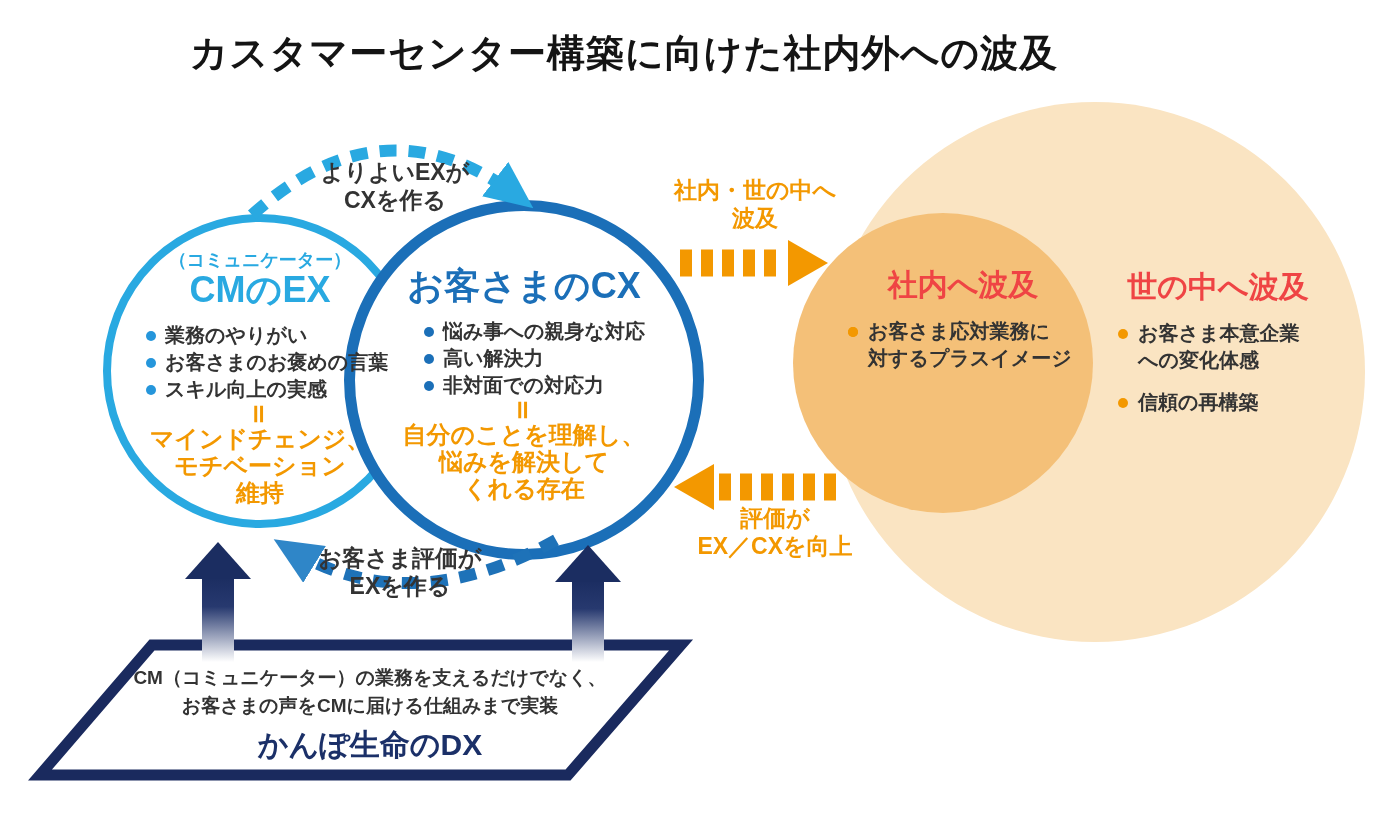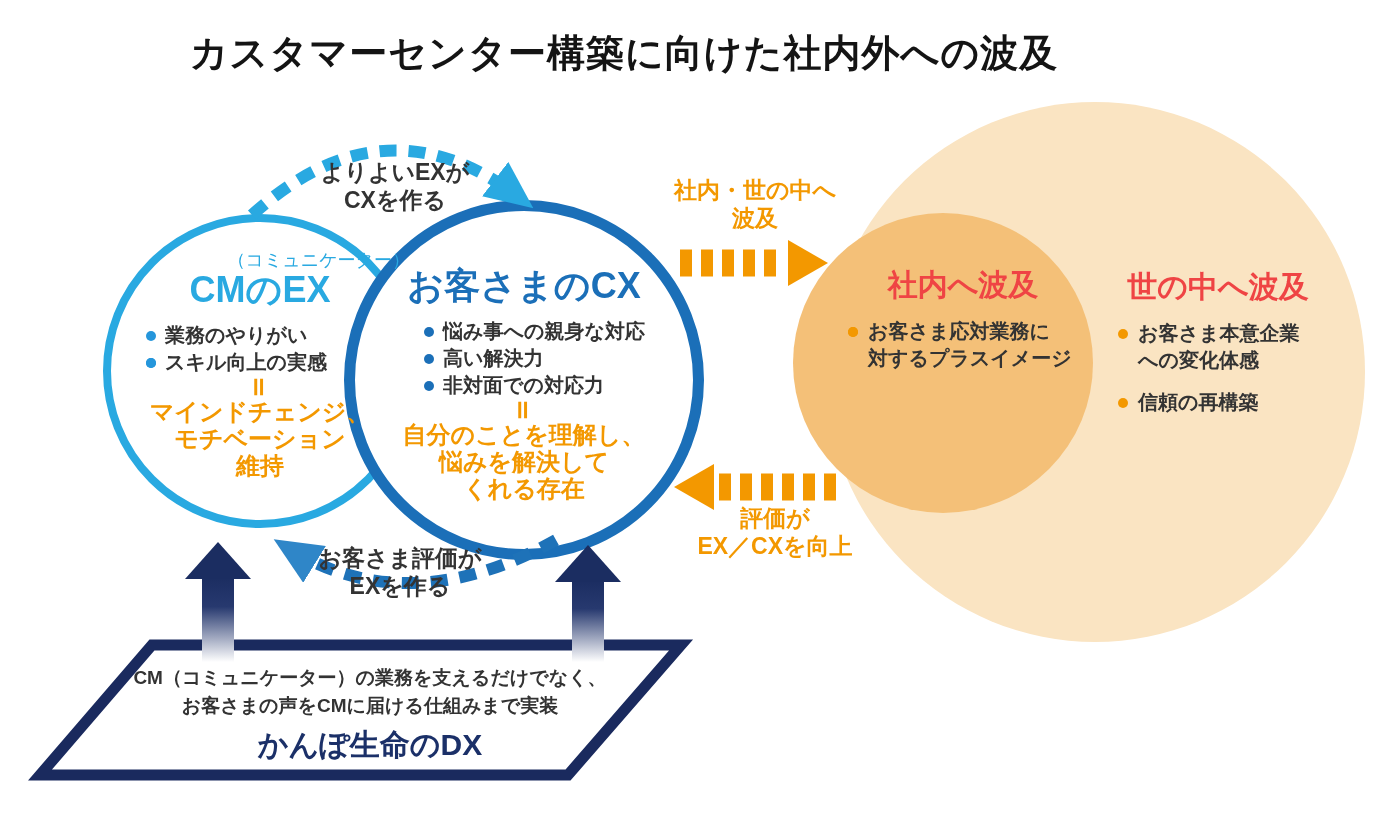--- a/index.html
+++ b/index.html
@@ -17,21 +17,21 @@
   .cx-circle{left:344px;top:200px;width:360px;height:360px;border:11px solid #1B6FB8;z-index:3;}
   
   .society-circle{left:825px;top:102px;width:540px;height:540px;border-radius:50%;background:#FAE4C2;z-index:1;}
   .company-circle{left:793px;top:213px;width:300px;height:300px;border-radius:50%;background:#F4C078;z-index:2;}
   
   #shapes{left:0;top:0;z-index:5;pointer-events:none;}
   
   .txt{z-index:10;}
   .ex-block{left:110px;top:250px;width:300px;text-align:center;}
   .cx-block{left:374px;top:266px;width:300px;text-align:center;}
-  .c-sub{font-size:18px;font-weight:400;color:#29A9E1;line-height:20px;text-align:right;}
+  .c-sub{font-size:18px;font-weight:700;color:#29A9E1;line-height:20px;}
   .c-title-ex{font-size:36px;font-weight:700;color:#29A9E1;line-height:40px;}
   .c-title-cx{font-size:36px;font-weight:700;color:#1B6FB8;line-height:40px;}
   .blist{margin-top:12px;text-align:left;}
   .ex-block .blist{padding-left:36px;}
   .cx-block .blist{padding-left:50px;}
   .brow{position:relative;padding-left:19px;font-size:20px;font-weight:600;color:#333;line-height:27px;}
   .dot{position:absolute;left:0;top:9px;width:10px;height:10px;border-radius:50%;}
   .dot-ex{background:#2596DB;}
   .dot-cx{background:#1B6FB8;}
   .dot-or{background:#F39800;}
@@ -102,21 +102,21 @@
     </g>
   </svg>
 
   <div class="abs txt t-title">カスタマーセンター構築に向けた社内外への波及</div>
 
   <div class="abs txt ex-block">
     <div class="c-sub">（コミュニケーター）</div>
     <div class="c-title-ex">CMのEX</div>
     <div class="blist">
       <div class="brow"><span class="dot dot-ex"></span><span>業務のやりがい</span></div>
-      <div class="brow"><span class="dot dot-ex"></span></div>
+      <div class="brow"><span class="dot dot-ex"></span><span>お客さまのお褒めの言葉</span></div>
       <div class="brow"><span class="dot dot-ex"></span><span>スキル向上の実感</span></div>
     </div>
     <span class="eq">＝</span>
     <div class="result pre">マインドチェンジ、
 モチベーション
 維持</div>
   </div>
 
   <div class="abs txt cx-block">
     <div class="c-title-cx">お客さまのCX</div>

